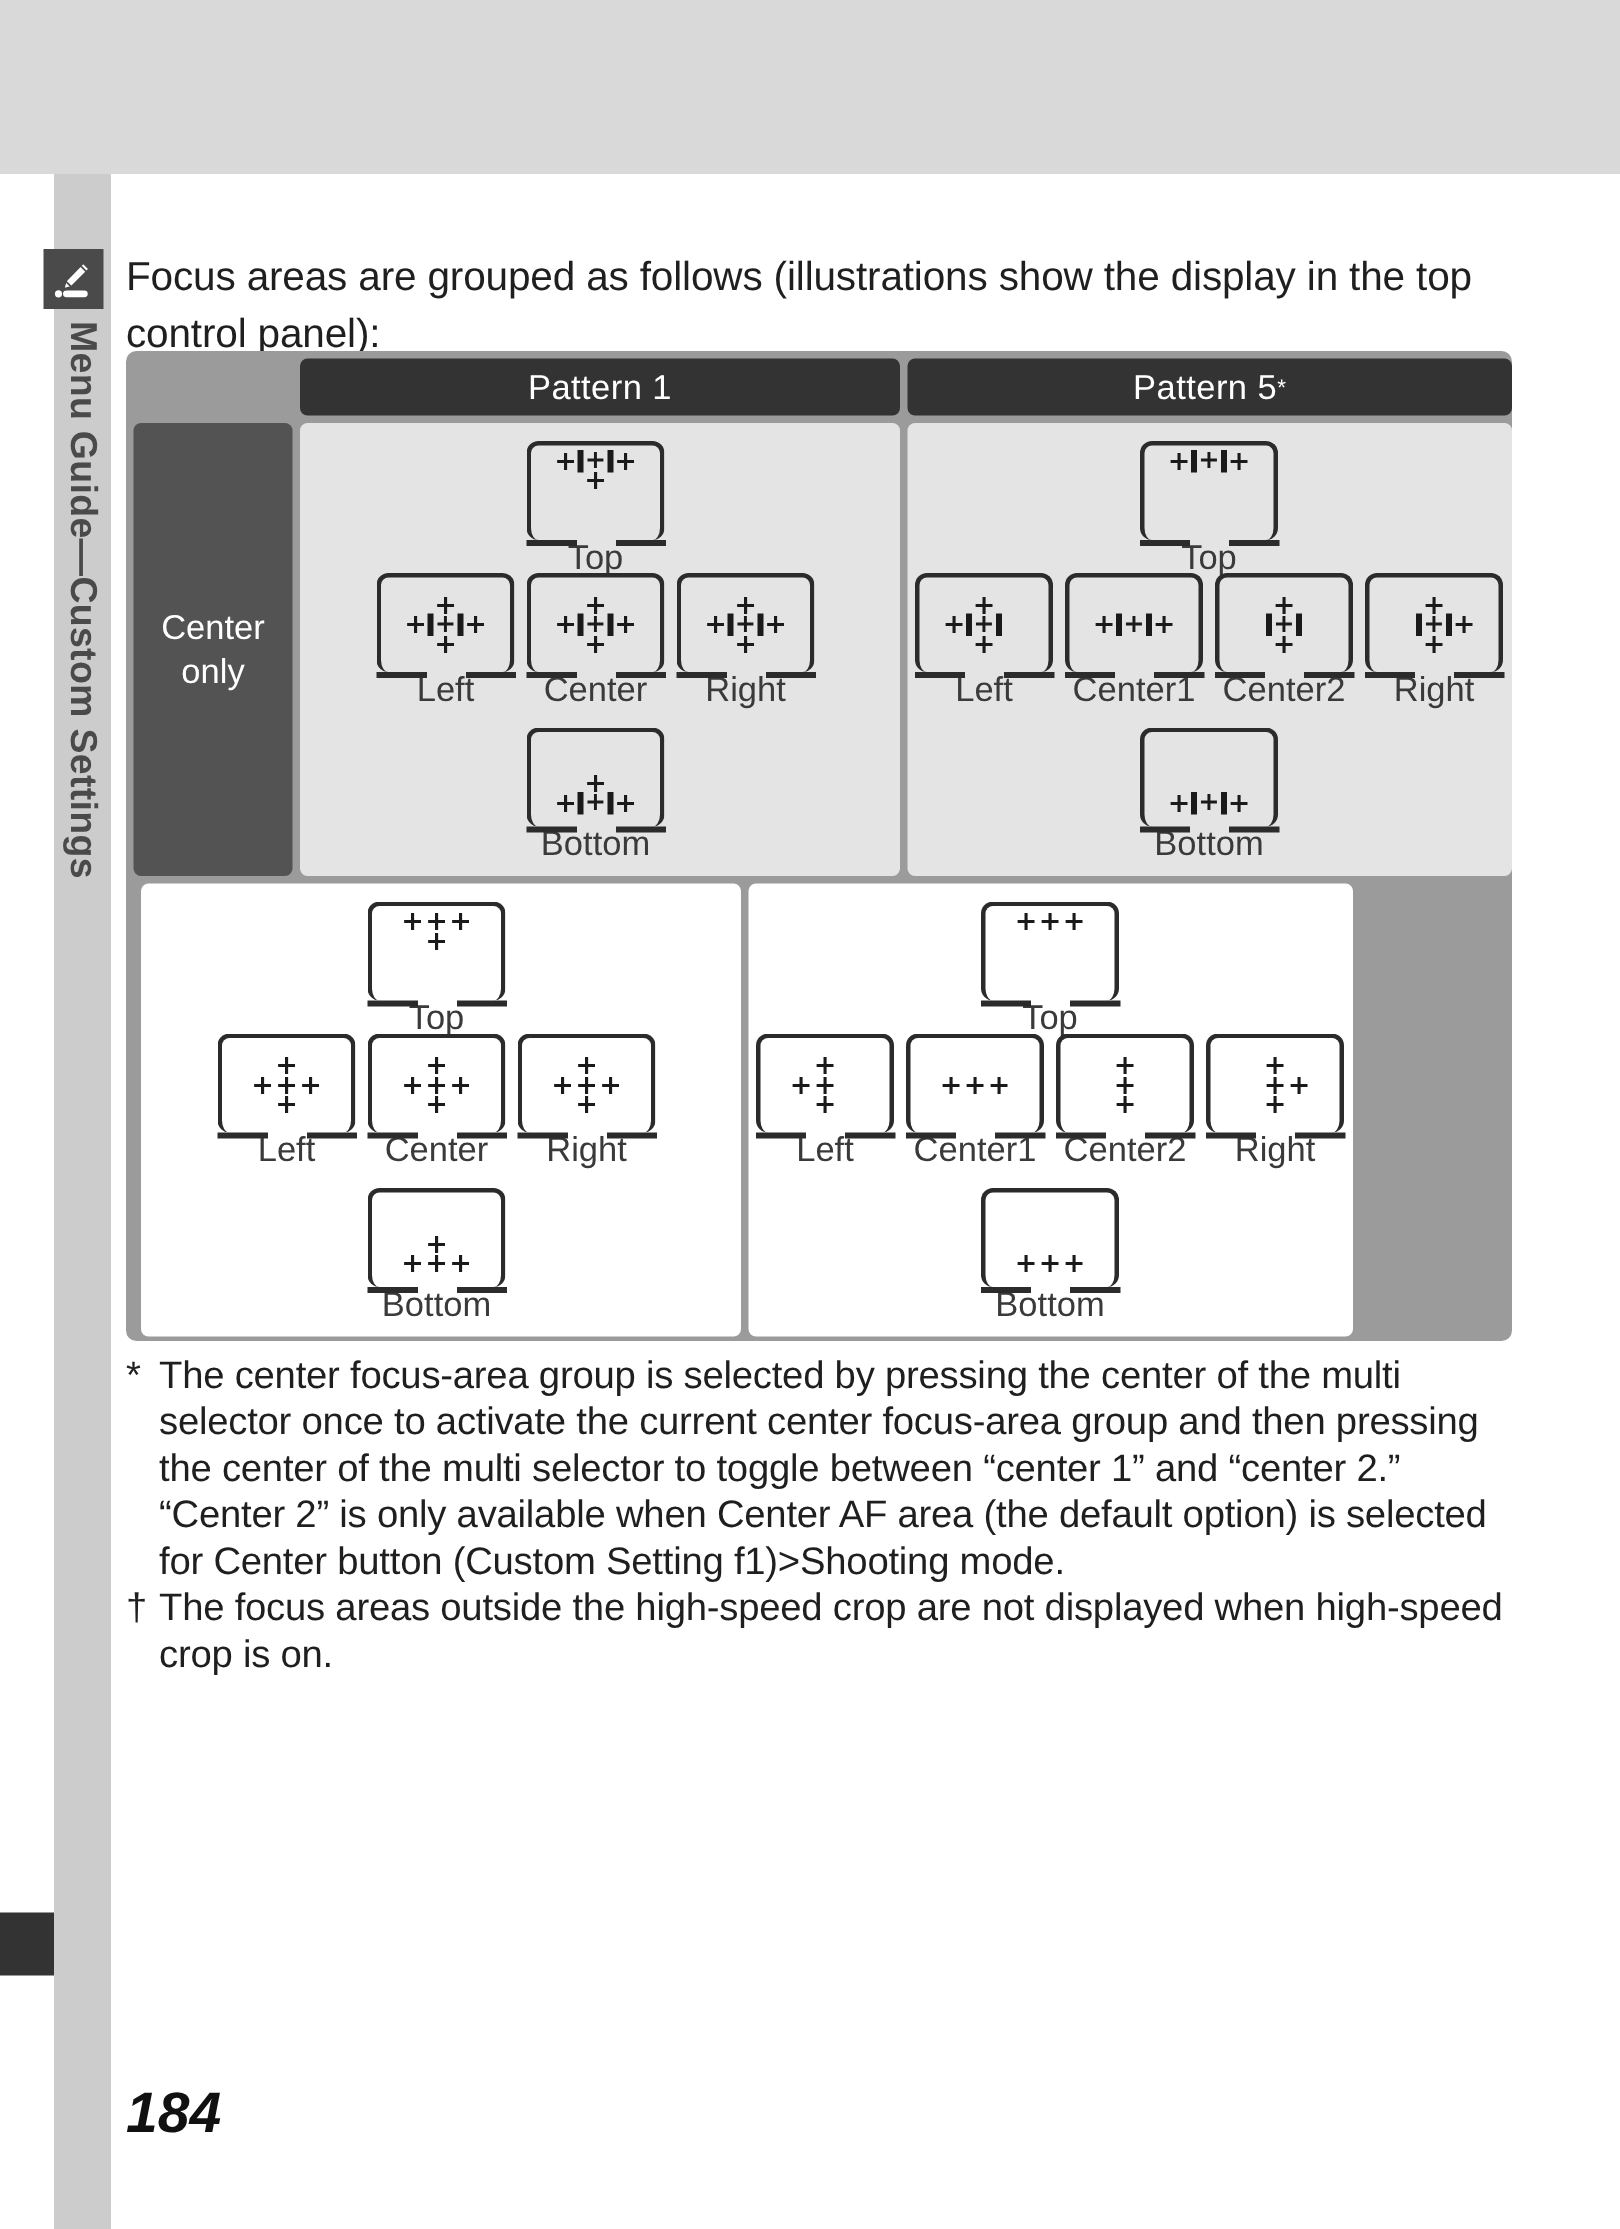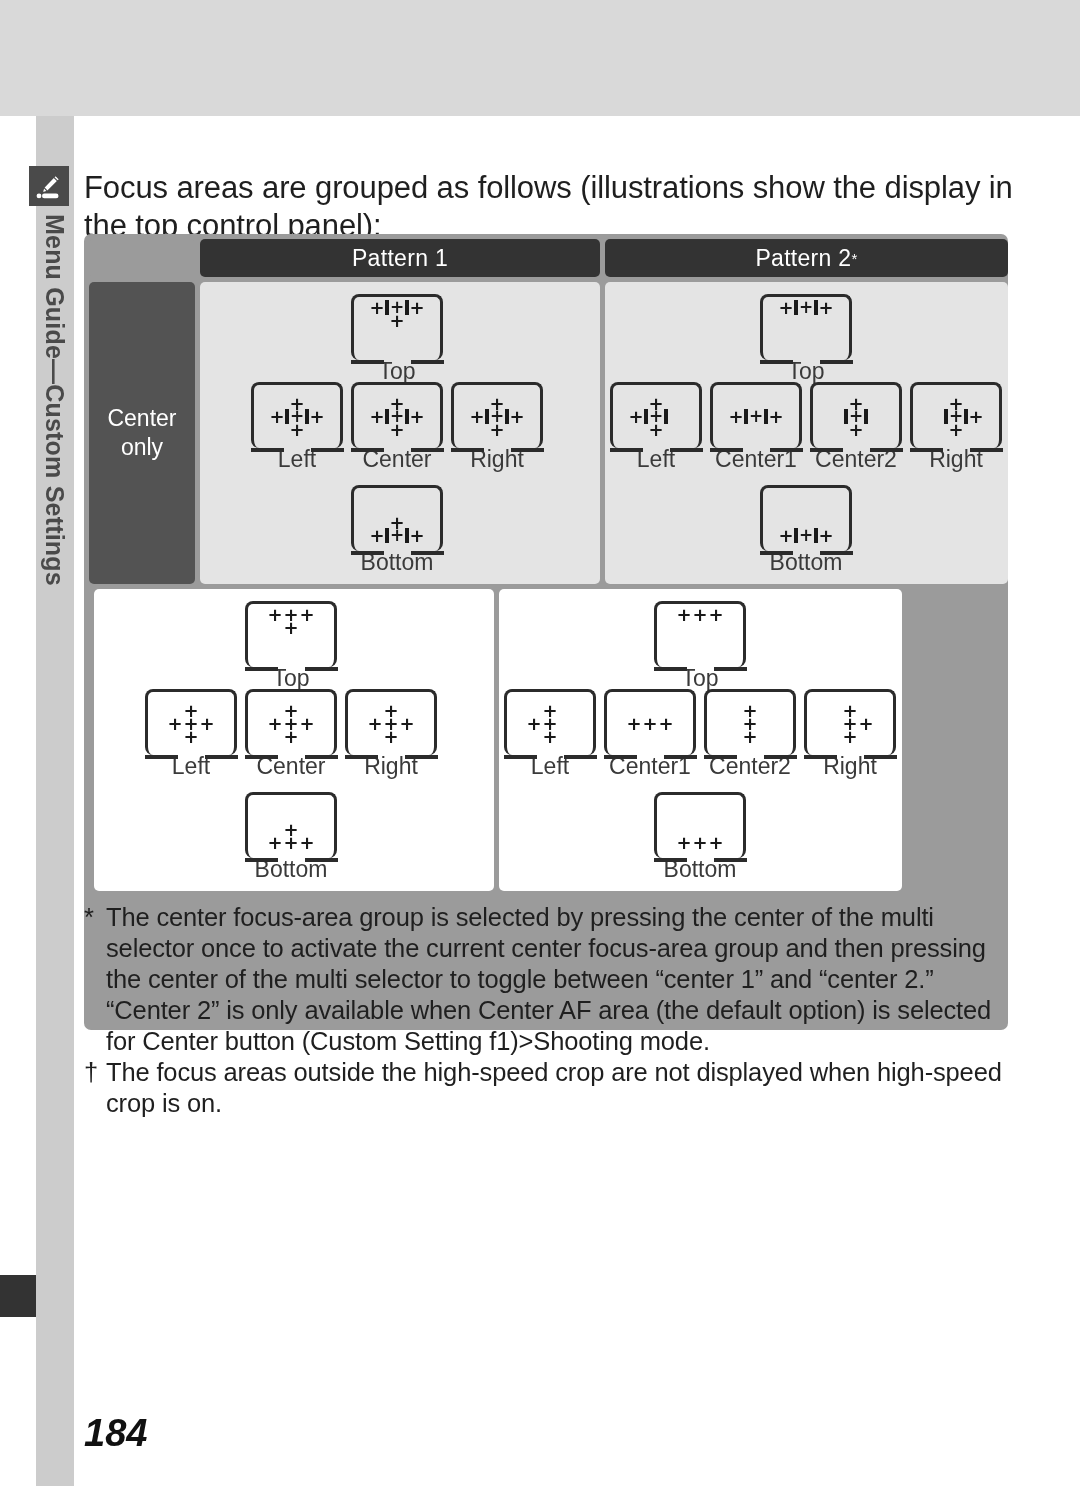--- a/index.html
+++ b/index.html
@@ -48,27 +48,27 @@
     line-height:38px;
   }
   #bottom-tab {
     position:absolute; left:0px; top:1275px; width:36px; height:42px;
     background:#333333;
   }
 
   
   #intro {
     position:absolute; left:84px; top:138px; width:930px;
-    font-size:31px; line-height:38px; color:#1f1f1f;
+    font-size:27px; line-height:38px; color:#1f1f1f;
     letter-spacing:-0.1px;
   }
 
   
   #table {
-    position:absolute; left:84px; top:234px; width:924px; height:796px;
+    position:absolute; left:84px; top:234px; width:924px; height:660px;
     background:#9b9b9b;
     border-radius:7px;
     padding:5px;
   }
   .trow { display:flex; width:100%; }
   .trow + .trow { margin-top:5px; }
 
   .cell { border-radius:5px; }
   .col-label   { width:106px; flex:0 0 106px; }
   .col-p1      { width:400px; flex:0 0 400px; margin-left:5px; }
@@ -162,21 +162,21 @@
     font-size:25.5px; line-height:31px; color:#1f1f1f;
     letter-spacing:-0.15px;
   }
   .note { position:relative; padding-left:22px; margin-bottom:0px; }
   .note .sym { position:absolute; left:0; top:0; }
   .note b { font-weight:normal; }
 
   
   #page-number {
     position:absolute; left:84px; top:1388px;
-    font-size:38px; font-weight:bold; font-style:italic; color:#111111;margin-top:24px;
+    font-size:38px; font-weight:bold; font-style:italic; color:#111111;
   }
 </style>
 </head>
 <body>
 
 <div id="top-band"></div>
 
 <div id="sidebar"></div>
 
 <div id="sidebar-tab">
@@ -198,21 +198,21 @@
 <p id="intro">Focus areas are grouped as follows (illustrations show the display in the top control panel):</p>
 
 <div id="table">
 
   <div class="trow hdr-row">
     <div class="cell col-label hdr-blank"></div>
     <div class="cell col-p1 hdr">
       <span>Pattern 1</span>
     </div>
     <div class="cell col-p2 hdr">
-      <span>Pattern 2</span>
+      <span>Pattern 5</span>
         <sup>*</sup>
     </div>
   </div>
 
   <div class="trow body-row row-center-area">
 
     <div class="cell col-label lbl-cell lbl-dark">
       <div>
         <div>Center</div>
         <div>only</div>

